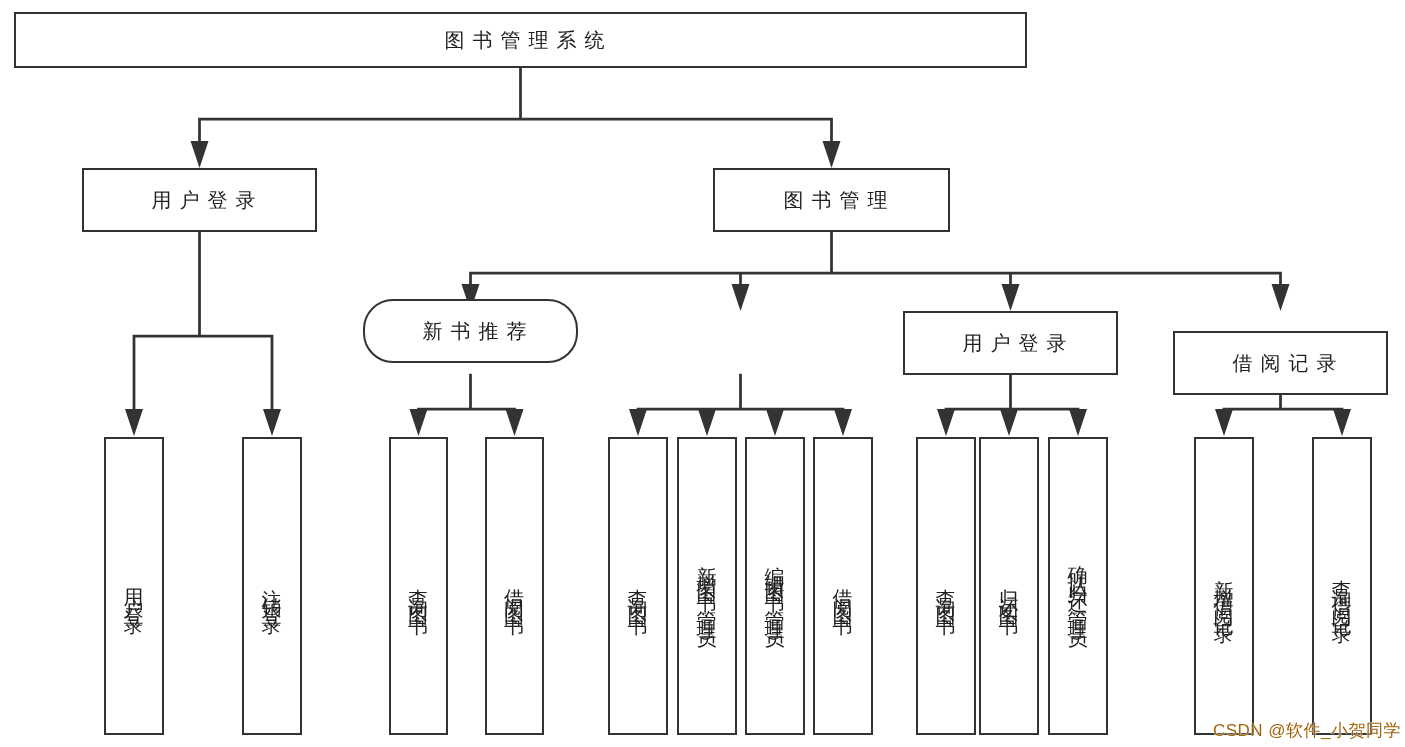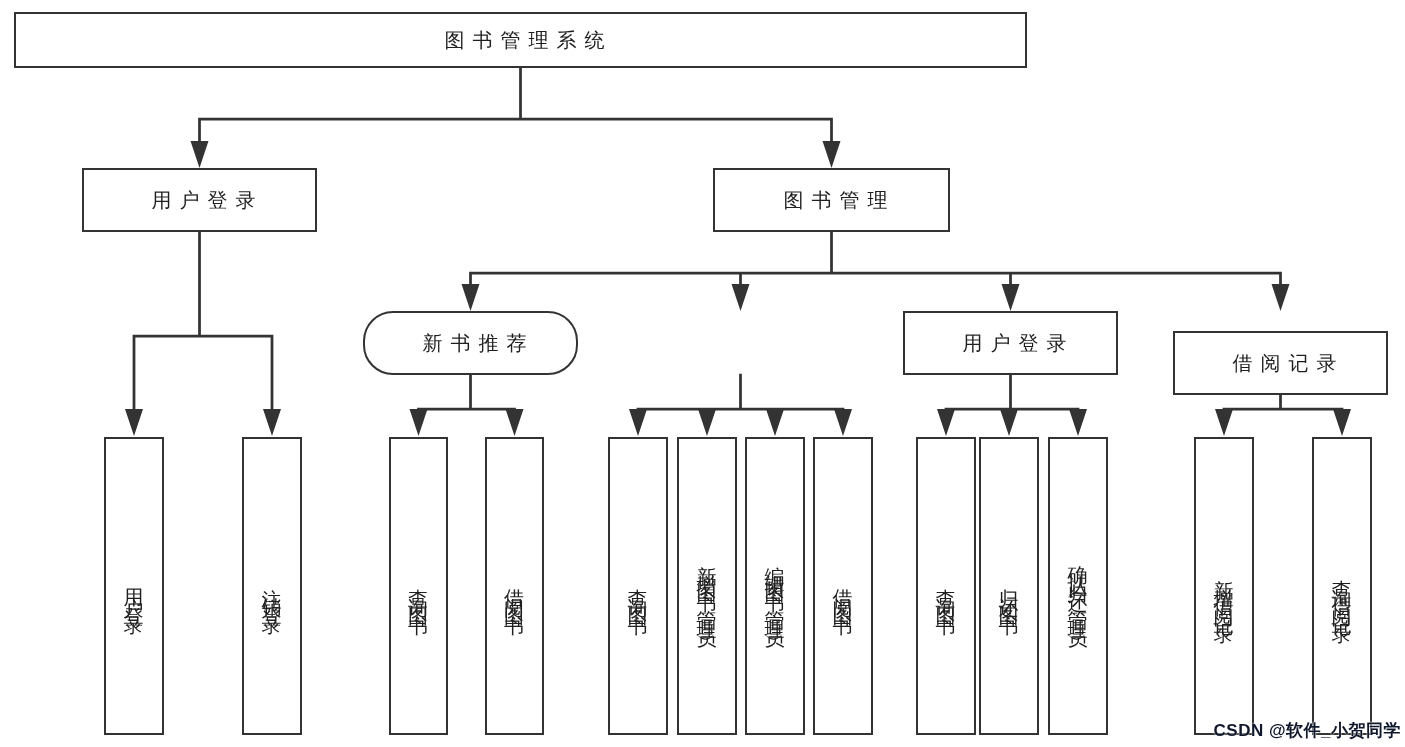--- a/index.html
+++ b/index.html
@@ -38,24 +38,23 @@
     letter-spacing:9px;
     padding-top:9px; 
     line-height:1;
   }
   .watermark{
     position:absolute;
     right:4px;
     bottom:5px;
     font-size:17px;
     letter-spacing:0.5px;
-    color:#0f172a;
+    color:#a16207;
     text-shadow:0 0 2px #ffffff, 0 0 1px #ffffff;
     white-space:nowrap;
-    font-weight:bold;
   }
 </style>
 </head>
 <body>
 
 <div class="canvas">
 
   <svg class="connectors" width="1405" height="747" viewBox="0 0 1405 747" xmlns="http://www.w3.org/2000/svg">
 
     <path fill="none" stroke="#333333" stroke-width="2.75" stroke-linecap="square" d="
@@ -102,21 +101,21 @@
       M1069 409 L1087 409 L1078 436 Z
       M1215 409 L1233 409 L1224 436 Z
       M1333 409 L1351 409 L1342 436 Z"></path>
   </svg>
 
   <div class="node hbox" style="left:14px;top:12px;width:1013px;height:56px;">图书管理系统</div>
 
   <div class="node hbox" style="left:82px;top:168px;width:235px;height:64px;">用户登录</div>
   <div class="node hbox" style="left:713px;top:168px;width:237px;height:64px;">图书管理</div>
 
-  <div class="node hbox" style="left:363px;top:311px;width:215px;height:64px;border-radius:30px;">新书推荐</div>
+  <div class="node hbox" style="left:363px;top:299px;width:215px;height:64px;border-radius:30px;">新书推荐</div>
   <div class="node hbox" style="left:903px;top:311px;width:215px;height:64px;">用户登录</div>
   <div class="node hbox" style="left:1173px;top:311px;width:215px;height:64px;margin-top:20px;">借阅记录</div>
 
   <div class="node vbox" style="left:104px;">用户登录</div>
   <div class="node vbox" style="left:242px;">注销登录</div>
 
   <div class="node vbox" style="left:389px;width:59px;">查询图书</div>
   <div class="node vbox" style="left:485px;width:59px;">借阅图书</div>
 
   <div class="node vbox" style="left:608px;">查询图书</div>

